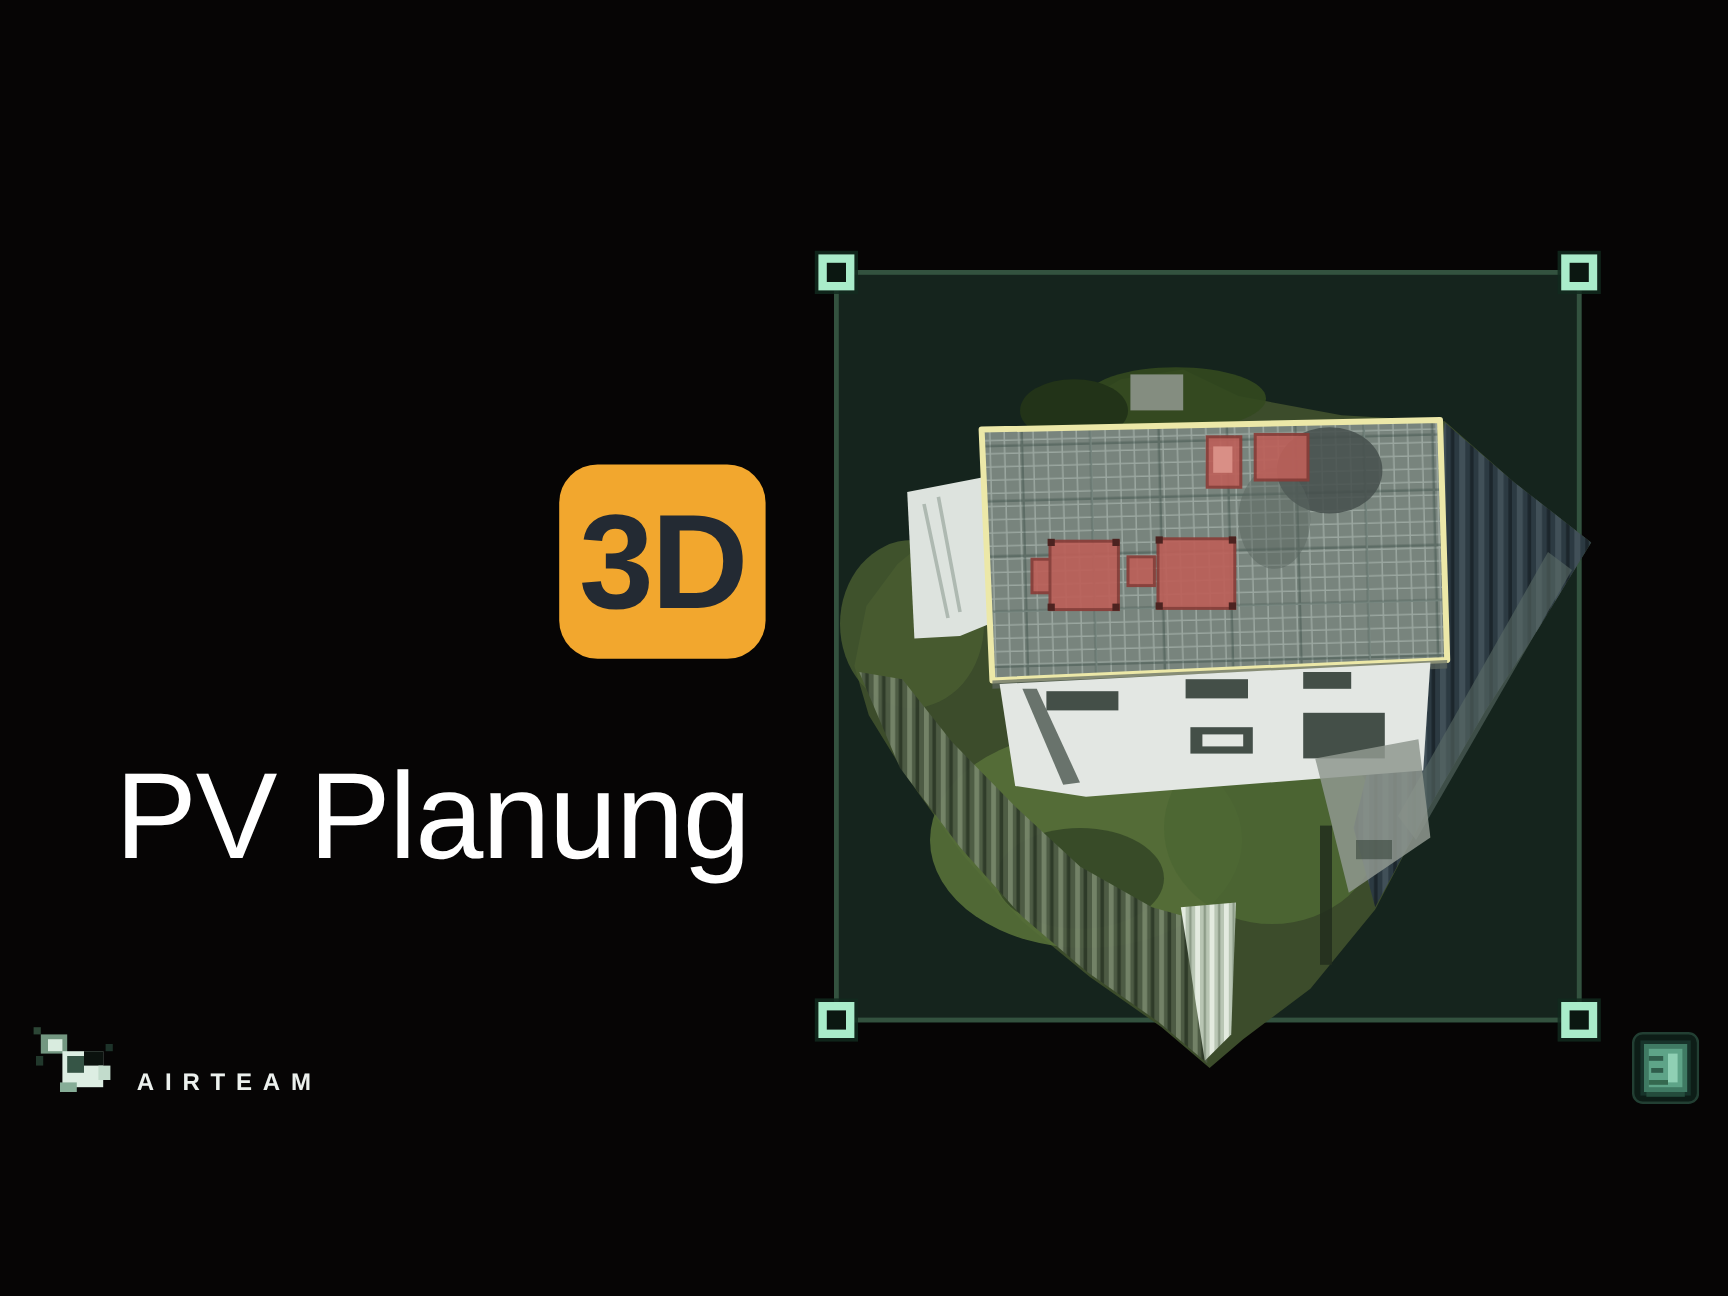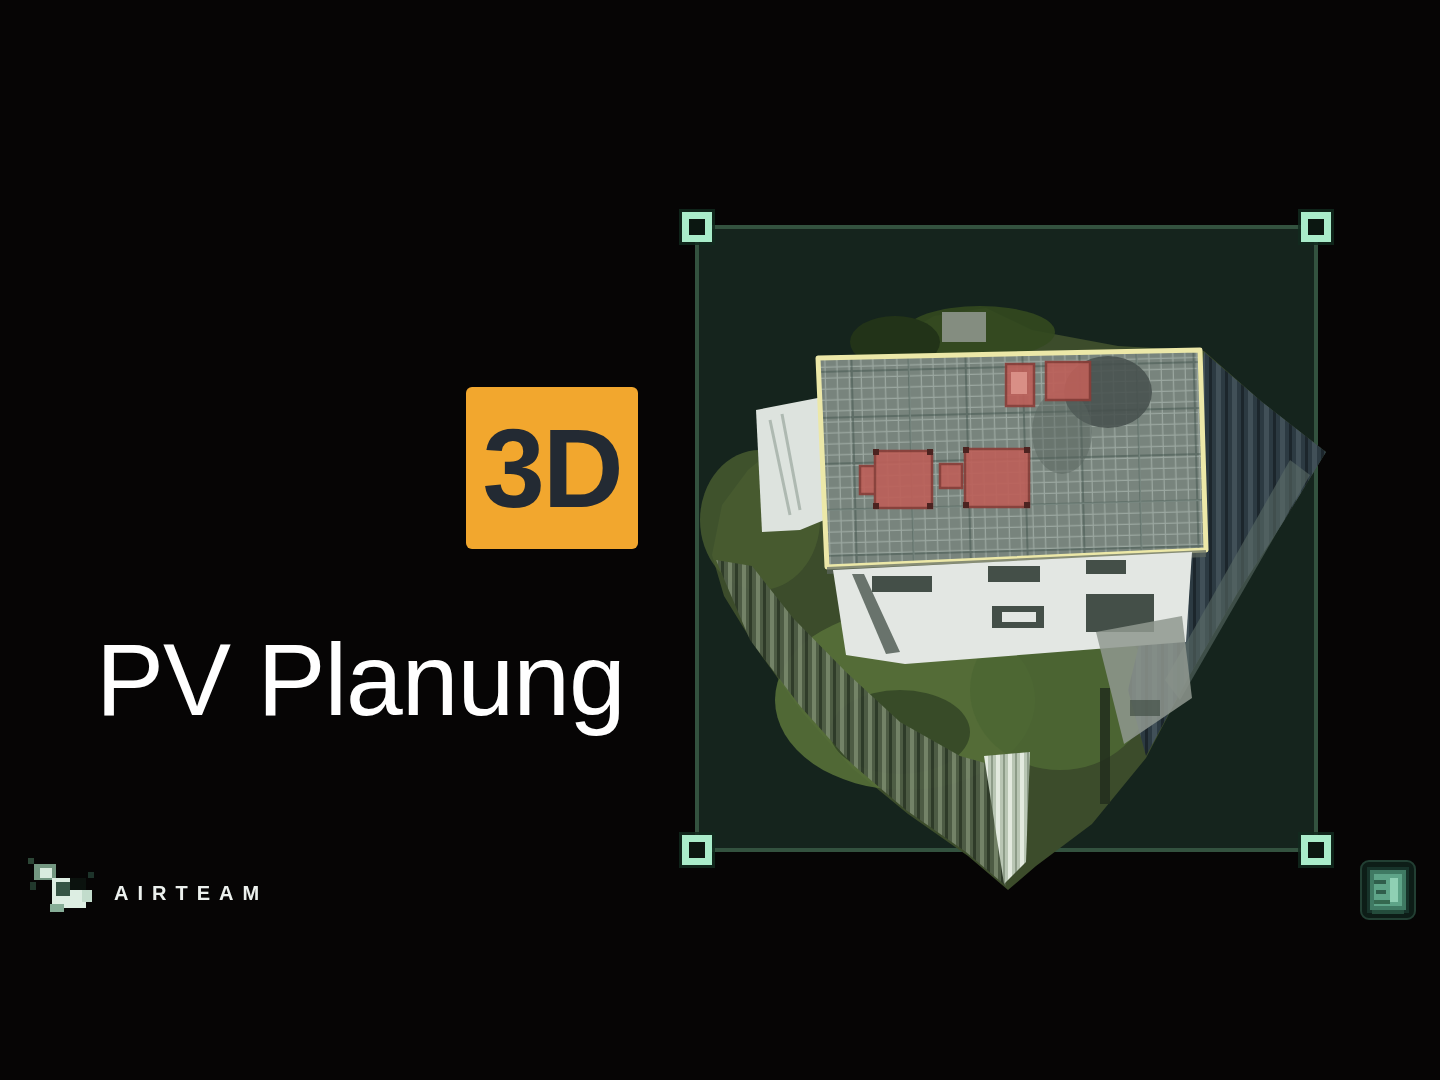--- a/index.html
+++ b/index.html
@@ -4,34 +4,34 @@
 <style>
   html,body{margin:0;padding:0;}
   body{
     width:1440px;height:1080px;position:relative;overflow:hidden;
     background:var(--background,#060505);
     font-family:"Liberation Sans", sans-serif;
   }
   
   .badge-3d{
     position:absolute;left:466px;top:387px;width:172px;height:162px;
-    background:var(--badge_bg,#F2A72E);border-radius:6px;
+    background:var(--badge_bg,#F2A72E);border-radius:32px;
     display:flex;align-items:center;justify-content:center;
     color:var(--badge_text,#232A33);
     font-size:112px;font-weight:700;letter-spacing:-2px;
   }
   .main-heading{
     position:absolute;left:96px;top:556px;width:600px;
     color:var(--heading_text,#FFFFFF);
     font-size:102px;font-weight:400;line-height:1.1;letter-spacing:-1px;
     white-space:nowrap;
   }
   .brand{
     position:absolute;left:26px;top:856px;height:66px;
-    display:flex;align-items:flex-start;gap:14px;
+    display:flex;align-items:center;gap:14px;
   }
   .brand-name{
     color:var(--logo_text,#ECF1EE);
     font-size:20px;font-weight:700;letter-spacing:9px;
     margin-top:26px;
   }
   
   .selection-box{
     position:absolute;left:695px;top:225px;width:623px;height:627px;
     background:var(--selection_fill,#15241D);

